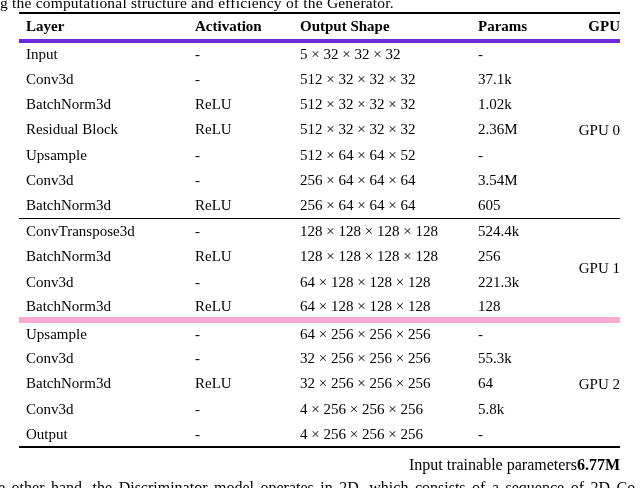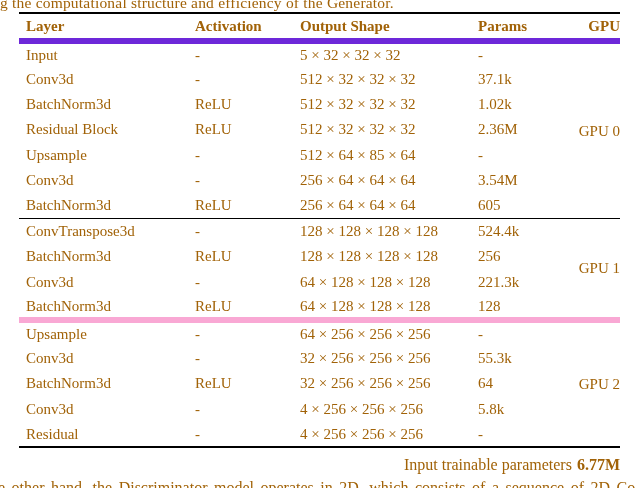--- a/index.html
+++ b/index.html
@@ -7,21 +7,21 @@
     padding: 0;
     background: #ffffff;
   }
   .page {
     position: relative;
     width: 640px;
     height: 488px;
     background: #ffffff;
     overflow: hidden;
     font-family: "Liberation Serif", "DejaVu Serif", serif;
-    color: #a16207;
+    color: #000000;
   }
   .caption-top {
     position: absolute;
     top: -6px;
     left: 0;
     width: 640px;
     font-size: 15.5px;
     white-space: nowrap;
     letter-spacing: 0.2px;
   }
@@ -38,21 +38,21 @@
   table.arch col.c-activation { width: 105px; }
   table.arch col.c-shape      { width: 178px; }
   table.arch col.c-params     { width: 82px;  }
   table.arch col.c-gpu        { width: 60px;  }
 
   table.arch thead tr {
     height: 28px;
   }
   table.arch thead {
     border-top: 2.5px solid #000;
-    border-bottom: 6px solid #6d28d9;
+    border-bottom: 4px solid #6d28d9;
     margin-top: 7px;
   }
   table.arch th {
     font-weight: bold;
     text-align: left;
     padding: 0;
     font-size: 15px;
   }
   table.arch th.gpu-h { text-align: right; }
   table.arch td {
@@ -71,21 +71,20 @@
   .footer-line {
     position: absolute;
     top: 456px;
     left: 19px;
     width: 601px;
     text-align: right;
     font-size: 16px;
   }
   .footer-line .total-value {
     font-weight: bold;
-    margin-left: 5px;
   }
   .caption-bottom {
     position: absolute;
     top: 479px;
     left: -2px;
     width: 660px;
     font-size: 16px;
     white-space: nowrap;
     word-spacing: 2.5px;
   }
@@ -137,21 +136,21 @@
       </tr>
       <tr>
         <td class="pad-l">Residual Block</td>
         <td>ReLU</td>
         <td>512 × 32 × 32 × 32</td>
         <td>2.36M</td>
       </tr>
       <tr>
         <td class="pad-l">Upsample</td>
         <td>-</td>
-        <td>512 × 64 × 85 × 64</td>
+        <td>512 × 64 × 64 × 52</td>
         <td>-</td>
       </tr>
       <tr>
         <td class="pad-l">Conv3d</td>
         <td>-</td>
         <td>256 × 64 × 64 × 64</td>
         <td>3.54M</td>
       </tr>
       <tr>
         <td class="pad-l">BatchNorm3d</td>
@@ -209,21 +208,21 @@
         <td>32 × 256 × 256 × 256</td>
         <td>64</td>
       </tr>
       <tr>
         <td class="pad-l">Conv3d</td>
         <td>-</td>
         <td>4 × 256 × 256 × 256</td>
         <td>5.8k</td>
       </tr>
       <tr>
-        <td class="pad-l">Residual</td>
+        <td class="pad-l">Output</td>
         <td>-</td>
         <td>4 × 256 × 256 × 256</td>
         <td>-</td>
       </tr>
     </tbody>
   </table>
 
   <div class="footer-line">
     <span>Input trainable parameters</span><span class="total-value">6.77M</span>
   </div>

